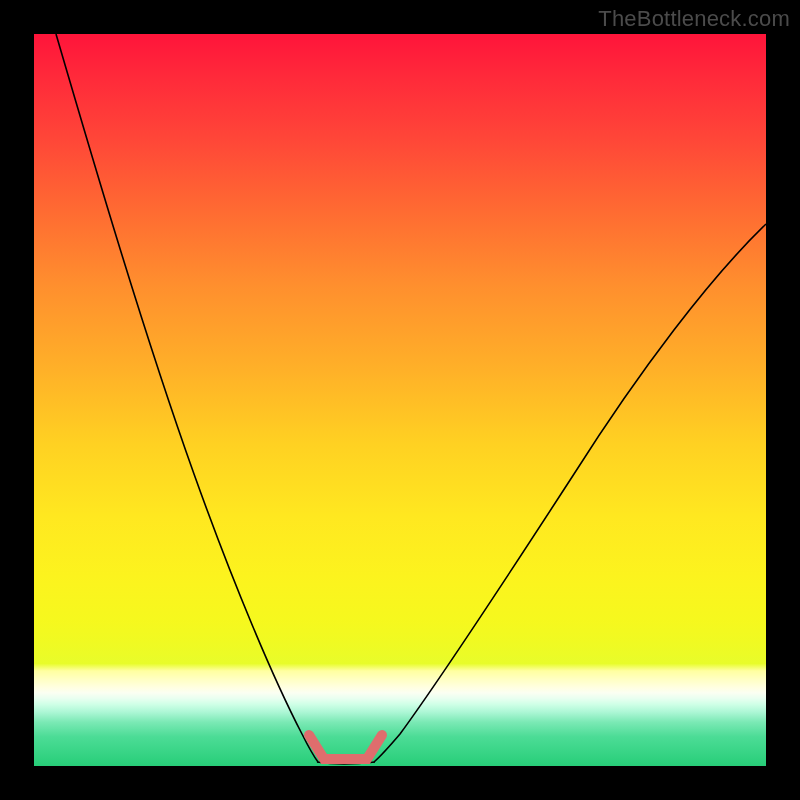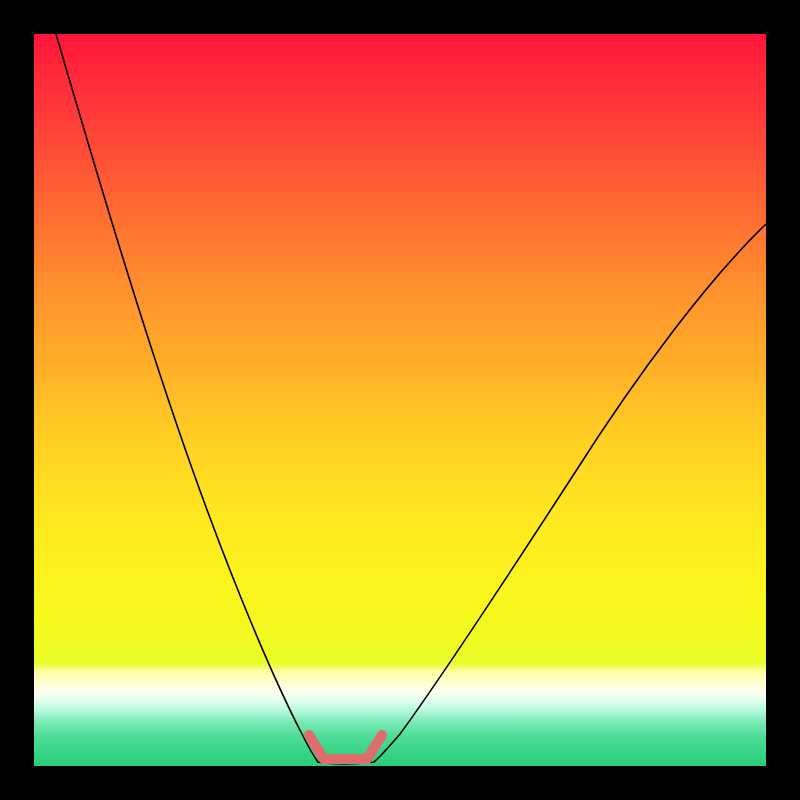--- a/index.html
+++ b/index.html
@@ -79,20 +79,21 @@
     stroke: #df6d6d;
     stroke-width: 10;
     stroke-linecap: round;
     fill: none;
   }
 </style>
 </head>
 <body>
 
 <div class="frame">
+  <div class="watermark">TheBottleneck.com</div>
 
   <div class="plot-area">
     <svg class="curves" viewBox="0 0 732 732" preserveAspectRatio="none">
       <path class="black-curve" d="M 22 0
                C 60 130, 110 300, 160 440
                C 200 552, 240 646, 268 700
                Q 278 720, 284 728"></path>
       <path class="black-curve" d="M 283 728
                Q 308 732, 341 728"></path>
       <path class="black-curve" d="M 340 728

